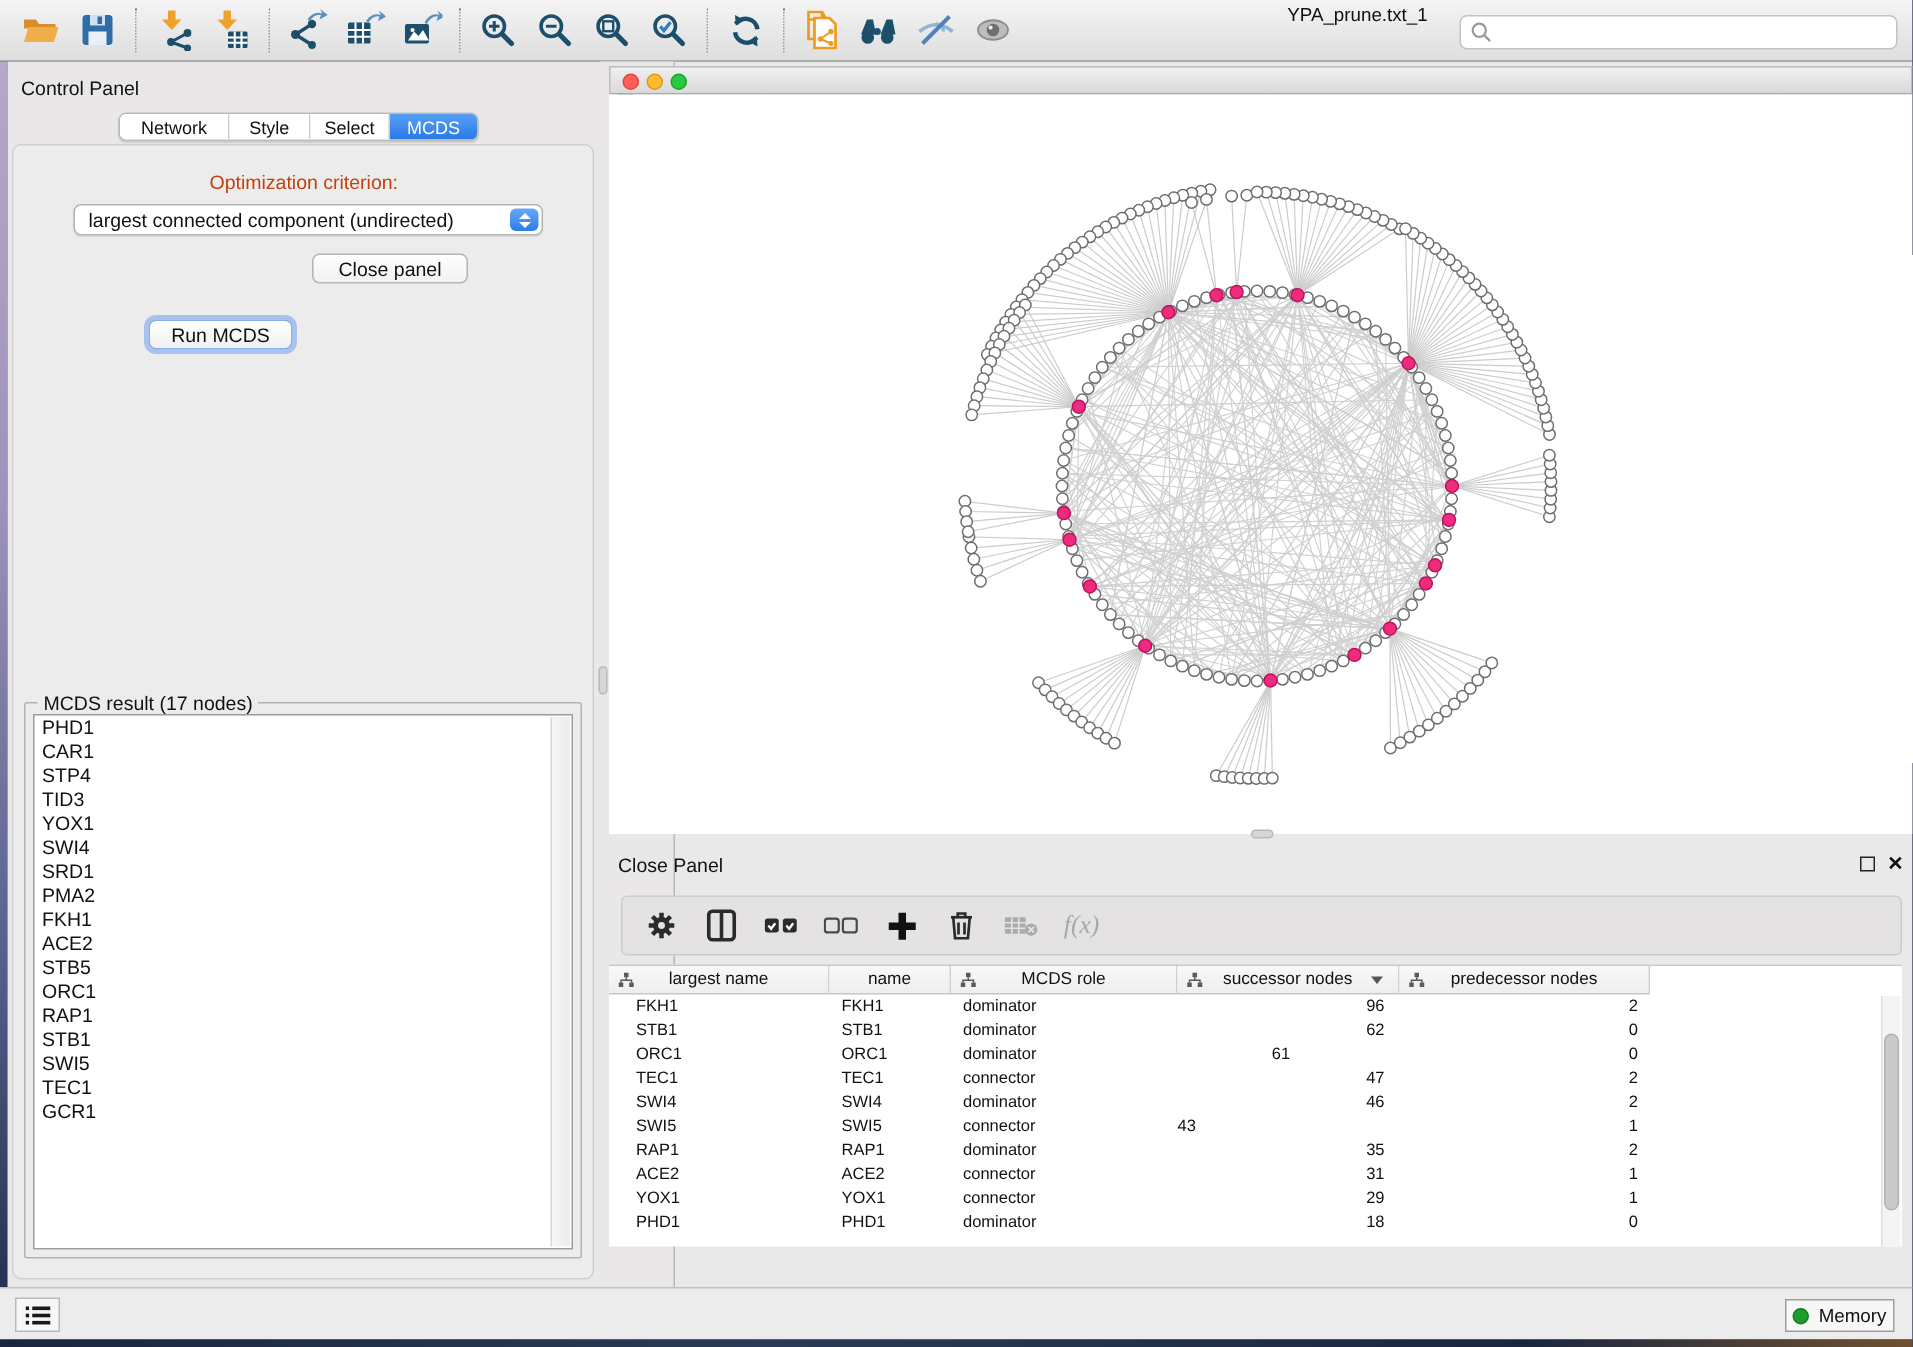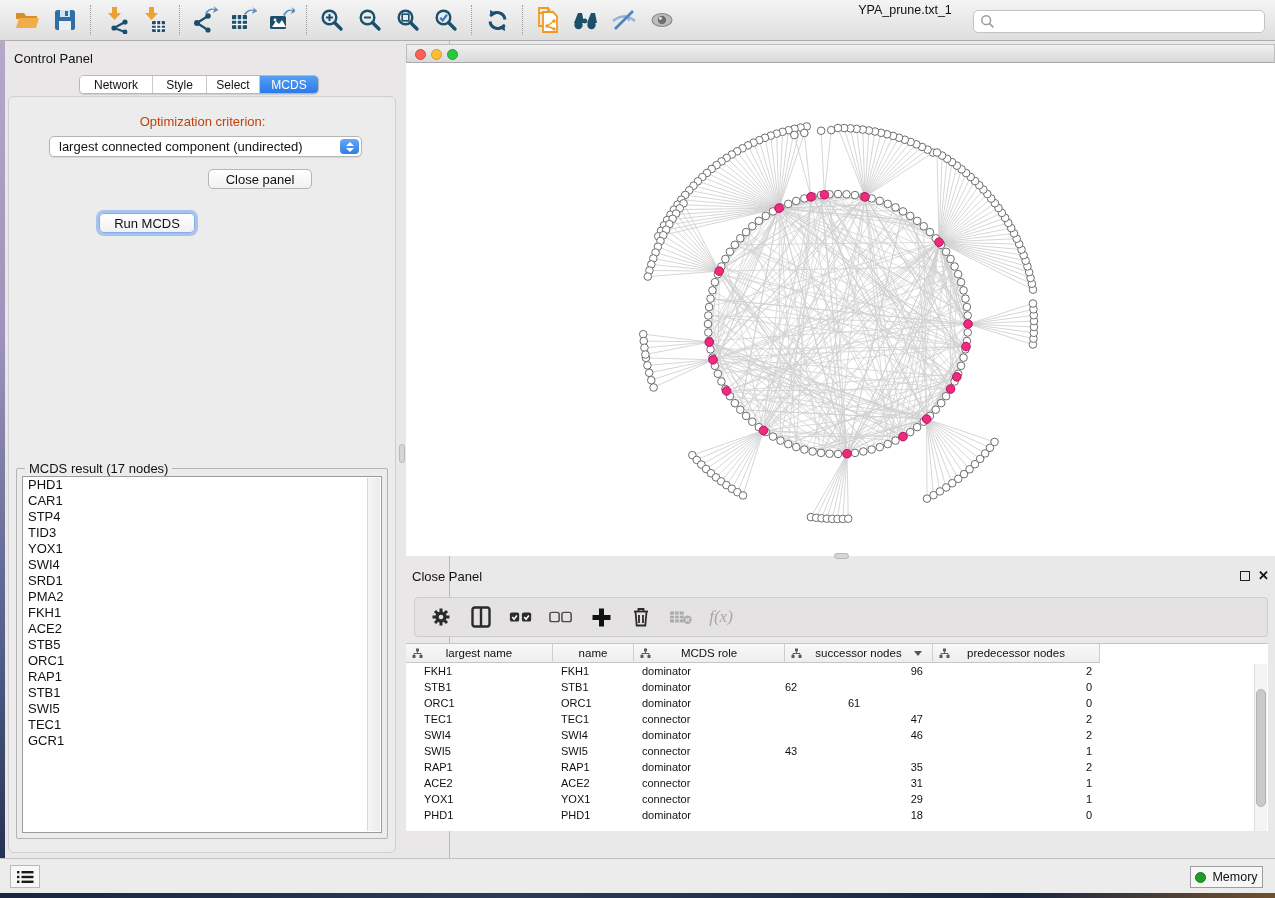--- a/index.html
+++ b/index.html
@@ -1240,21 +1240,21 @@
           <div class="td" style="width: 147px; text-align: left; padding-left: 18px; padding-right: 0px;">FKH1</div>
           <div class="td" style="width: 81px; text-align: left; padding-left: 8px; padding-right: 0px;">FKH1</div>
           <div class="td" style="width: 151px; text-align: left; padding-left: 8px; padding-right: 0px;">dominator</div>
           <div class="td" style="width: 148px; text-align: right; padding-left: 0px; padding-right: 10px;">96</div>
           <div class="td" style="width: 167px; text-align: right; padding-left: 0px; padding-right: 8px;">2</div>
         </div>
         <div class="tr">
           <div class="td" style="width: 147px; text-align: left; padding-left: 18px; padding-right: 0px;">STB1</div>
           <div class="td" style="width: 81px; text-align: left; padding-left: 8px; padding-right: 0px;">STB1</div>
           <div class="td" style="width: 151px; text-align: left; padding-left: 8px; padding-right: 0px;">dominator</div>
-          <div class="td" style="width: 148px; text-align: left; padding-left: 0px; padding-right: 10px;">62</div>
+          <div class="td" style="width: 148px; text-align: right; padding-left: 0px; padding-right: 10px;">62</div>
           <div class="td" style="width: 167px; text-align: right; padding-left: 0px; padding-right: 8px;">0</div>
         </div>
         <div class="tr">
           <div class="td" style="width: 147px; text-align: left; padding-left: 18px; padding-right: 0px;">ORC1</div>
           <div class="td" style="width: 81px; text-align: left; padding-left: 8px; padding-right: 0px;">ORC1</div>
           <div class="td" style="width: 151px; text-align: left; padding-left: 8px; padding-right: 0px;">dominator</div>
           <div class="td" style="width: 148px; text-align: center; padding-left: 0px; padding-right: 10px;">61</div>
           <div class="td" style="width: 167px; text-align: right; padding-left: 0px; padding-right: 8px;">0</div>
         </div>
         <div class="tr">

